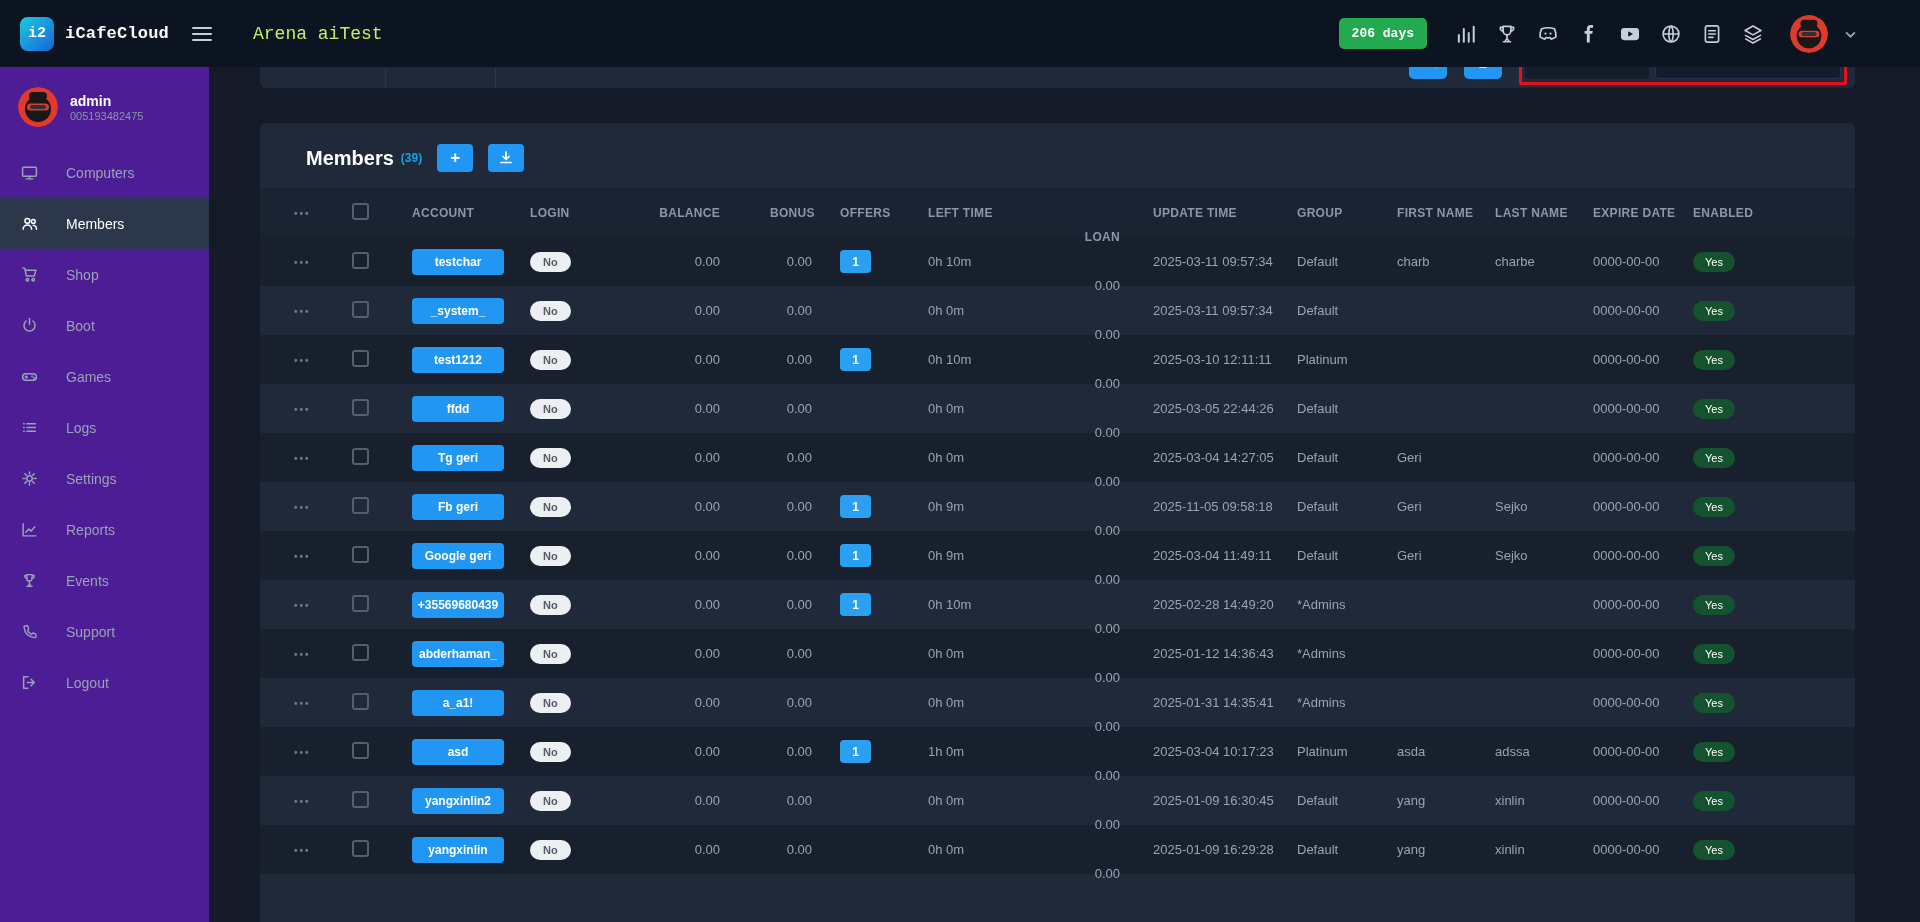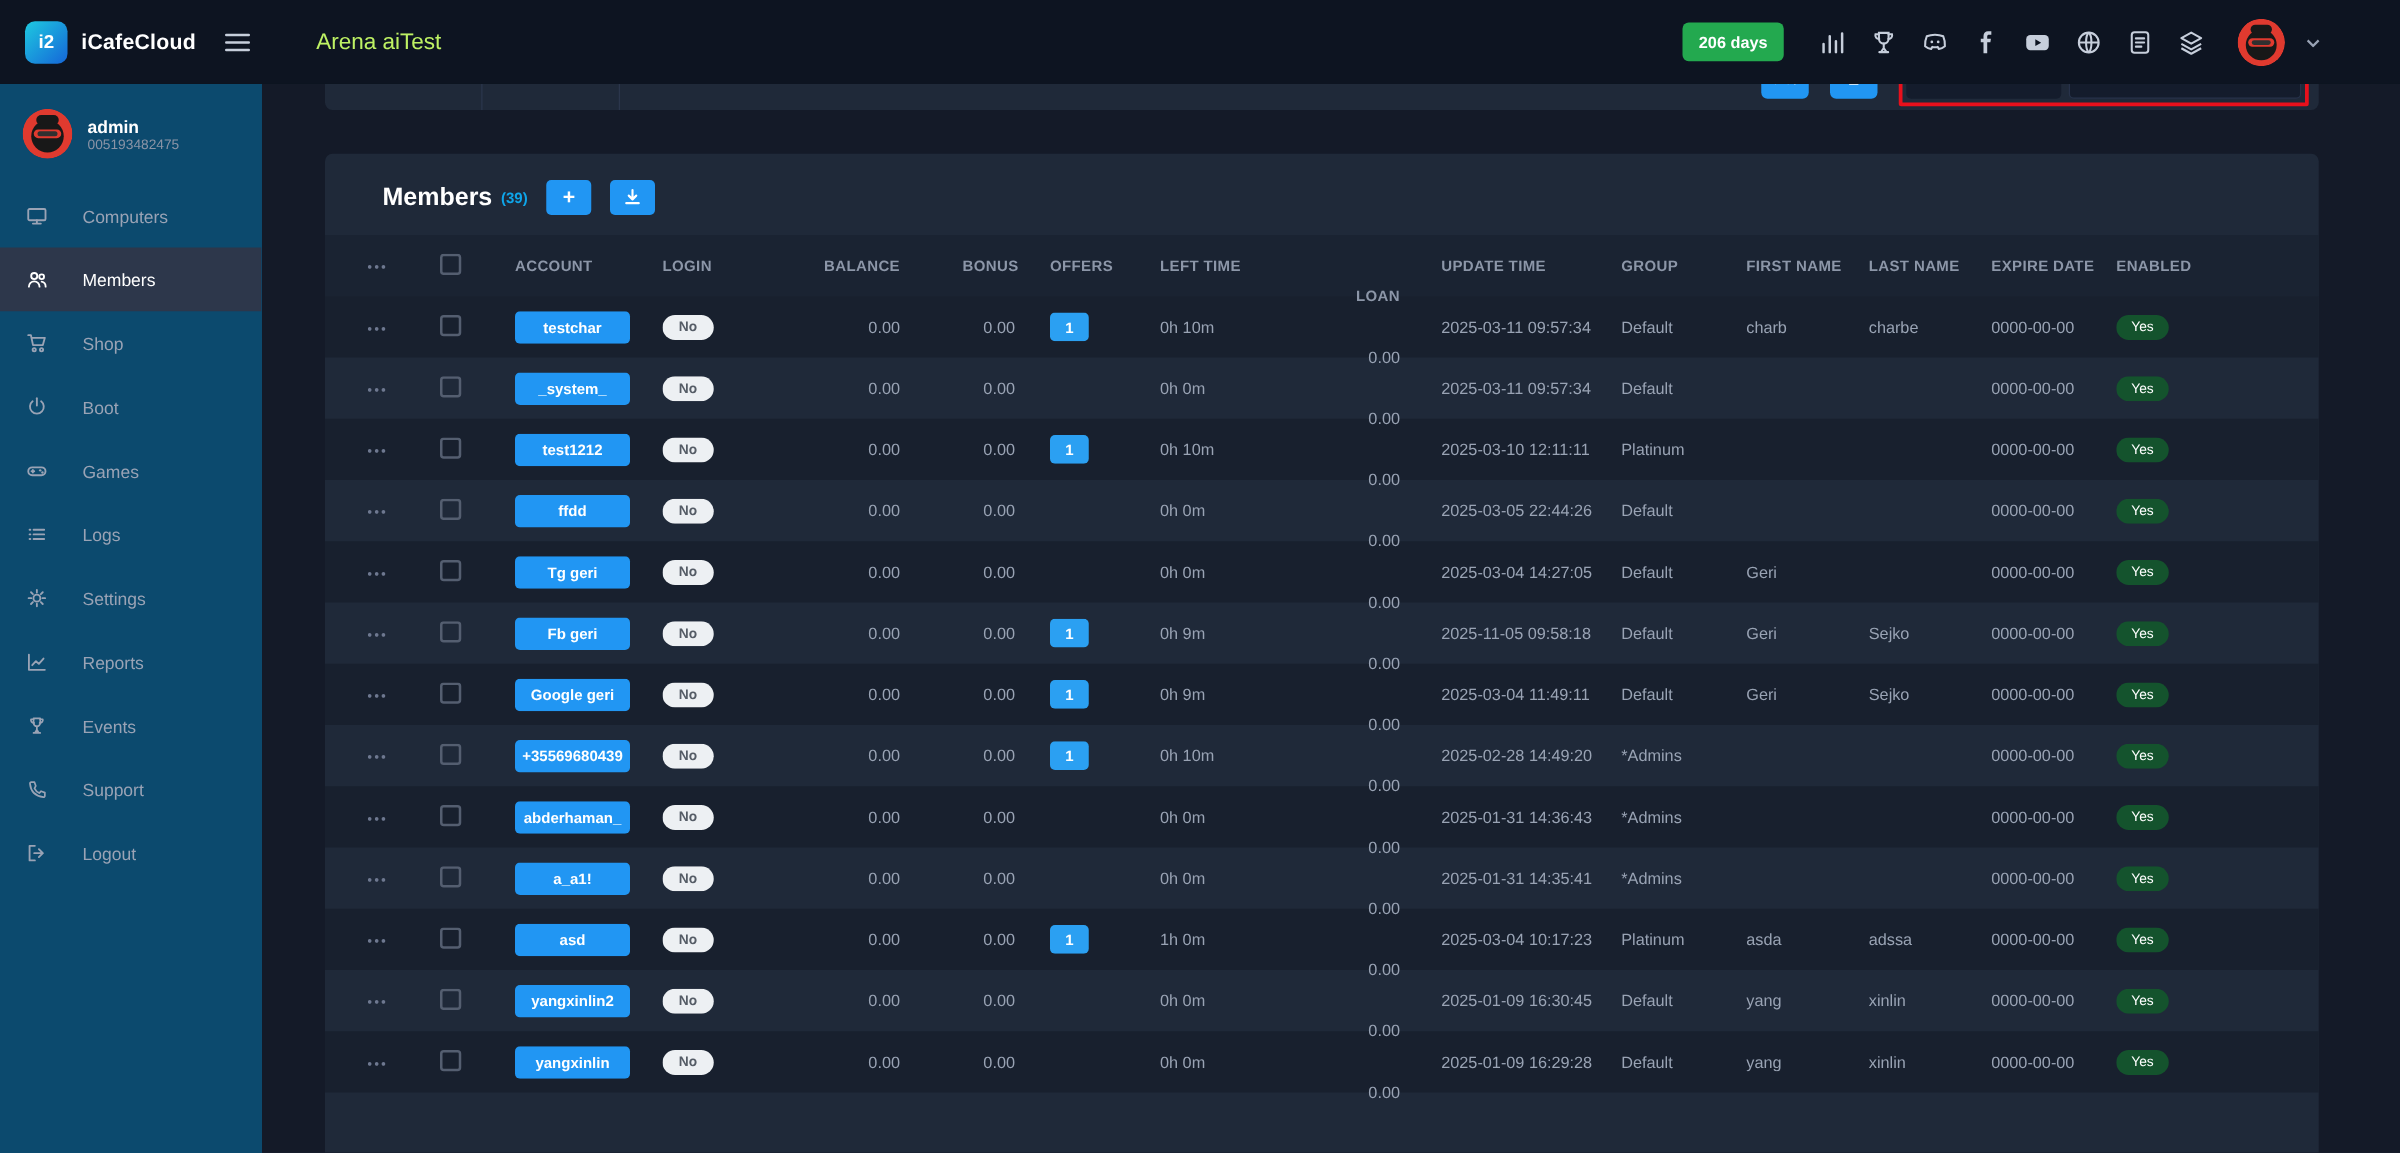--- a/index.html
+++ b/index.html
@@ -1,39 +1,39 @@
 <!DOCTYPE html>
 <html><head>
 <meta charset="utf-8">
 <style>
   * { margin:0; padding:0; box-sizing:border-box; }
   html,body { width:1920px; height:922px; overflow:hidden; background:#141a28;
     font-family:"Liberation Sans", sans-serif; }
 
   
   .topbar { position:fixed; top:0; left:0; width:1920px; height:67px; background:#0d1421;
-    display:flex; align-items:center; z-index:20; }
+    display:flex; align-items:center; z-index:20;font-family:Liberation Mono, monospace; }
   .brand { width:209px; flex-shrink:0; display:flex; align-items:center; padding-left:20px; gap:11px; }
   .logo-badge { width:34px; height:34px; border-radius:8px; flex-shrink:0;
     background:linear-gradient(135deg,#1ec9e0,#1566d8); color:#fff; font-weight:800; font-size:15px;
     display:flex; align-items:center; justify-content:center; }
   .logo-text { color:#fff; font-weight:700; font-size:17px; letter-spacing:.2px; }
   .hamburger { margin-left:12px; color:#c6cedb; cursor:pointer; display:flex; flex-direction:column; gap:4px; }
   .hamburger span { display:block; width:20px; height:2px; background:#c6cedb; border-radius:1px; }
   .page-title { margin-left:44px; color:#bef264; font-size:18px; }
   .topbar-right { margin-left:auto; display:flex; align-items:center; gap:17px; padding-right:64px; }
   .days-badge { background:#23a94f; color:#fff; font-size:13px; font-weight:700; padding:8px 13px;
     border-radius:5px; margin-right:10px; cursor:pointer; }
   .top-icon { width:24px; height:24px; color:#c6cedb; cursor:pointer; display:flex; align-items:center; justify-content:center; }
   .top-icon svg { width:22px; height:22px; }
   .avatar { width:38px; height:38px; border-radius:50%; overflow:hidden; flex-shrink:0; margin-left:8px; cursor:pointer; }
   .chev { color:#98a2b4; cursor:pointer; }
 
   
-  .sidebar { position:fixed; top:67px; left:0; bottom:0; width:209px; background:#0c4a6e; z-index:10; }
+  .sidebar { position:fixed; top:67px; left:0; bottom:0; width:209px; background:#4c1d95; z-index:10; }
   .user-block { display:flex; align-items:center; gap:12px; padding:20px 18px; height:80px; }
   .user-name { font-size:14px; font-weight:700; color:#fff; }
   .user-id { font-size:11px; color:#8b94a6; margin-top:1px; }
   .user-block .avatar { width:40px; height:40px; margin-left:0; }
   .menu-item { height:51px; display:flex; align-items:center; gap:28px; padding:0 21px;
     color:#9aa3b5; font-size:14px; cursor:pointer; }
   .menu-item.active { background:#2d374b; color:#ffffff; }
   .menu-item svg { width:17px; height:17px; flex-shrink:0; }
 
   
@@ -478,21 +478,21 @@
         <div class="trow dark">
     <div class="cell c1"><span class="dots"></span></div>
     <div class="cell c2"><span class="checkbox"></span></div>
     <div class="cell c3"><span class="account-pill">abderhaman_</span></div>
     <div class="cell c4"><span class="login-pill">No</span></div>
     <div class="cell c5">0.00</div>
     <div class="cell c6">0.00</div>
     <div class="cell c7"><span class="offers-badge" style="visibility: hidden;"></span></div>
     <div class="cell c8">0h 0m</div>
     <div class="cell c9">0.00</div>
-    <div class="cell c10">2025-01-31 14:36:43</div>
+    <div class="cell c10">2025-01-12 14:36:43</div>
     <div class="cell c11">*Admins</div>
     <div class="cell c12"></div>
     <div class="cell c13"></div>
     <div class="cell c14">0000-00-00</div>
     <div class="cell c15"><span class="enabled-pill">Yes</span></div>
   </div>
         <div class="trow">
     <div class="cell c1"><span class="dots"></span></div>
     <div class="cell c2"><span class="checkbox"></span></div>
     <div class="cell c3"><span class="account-pill">a_a1!</span></div>

